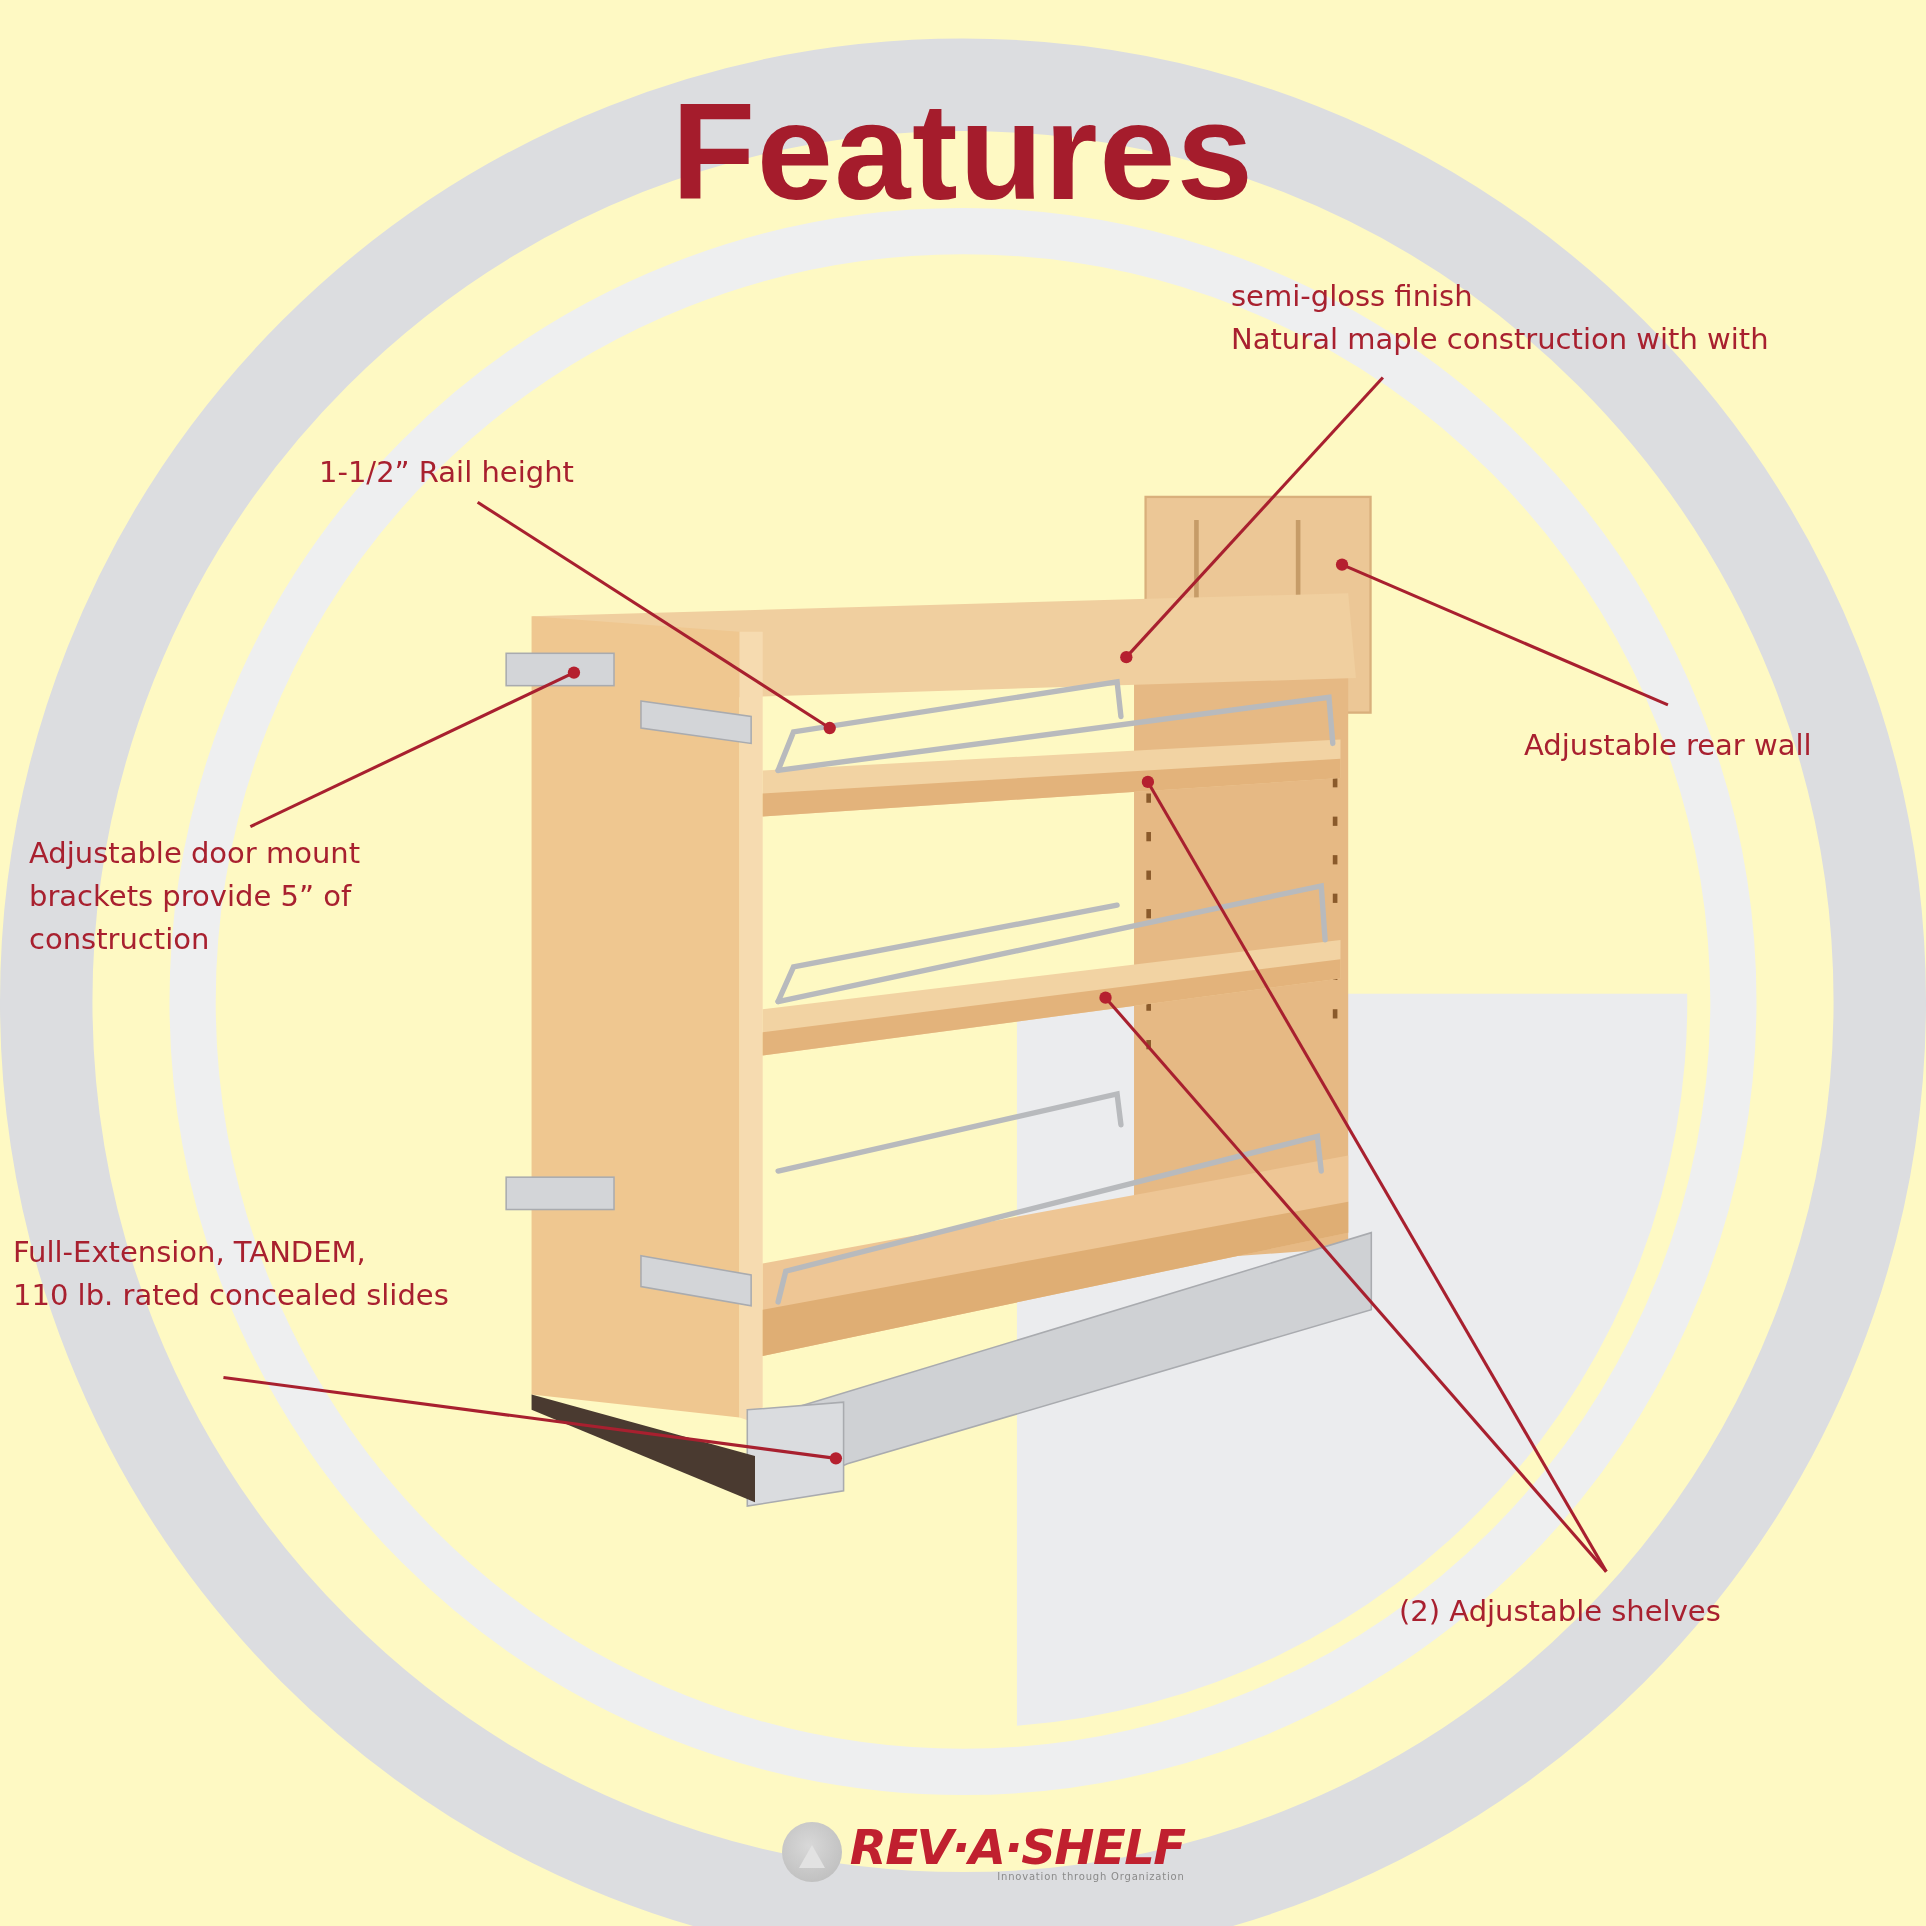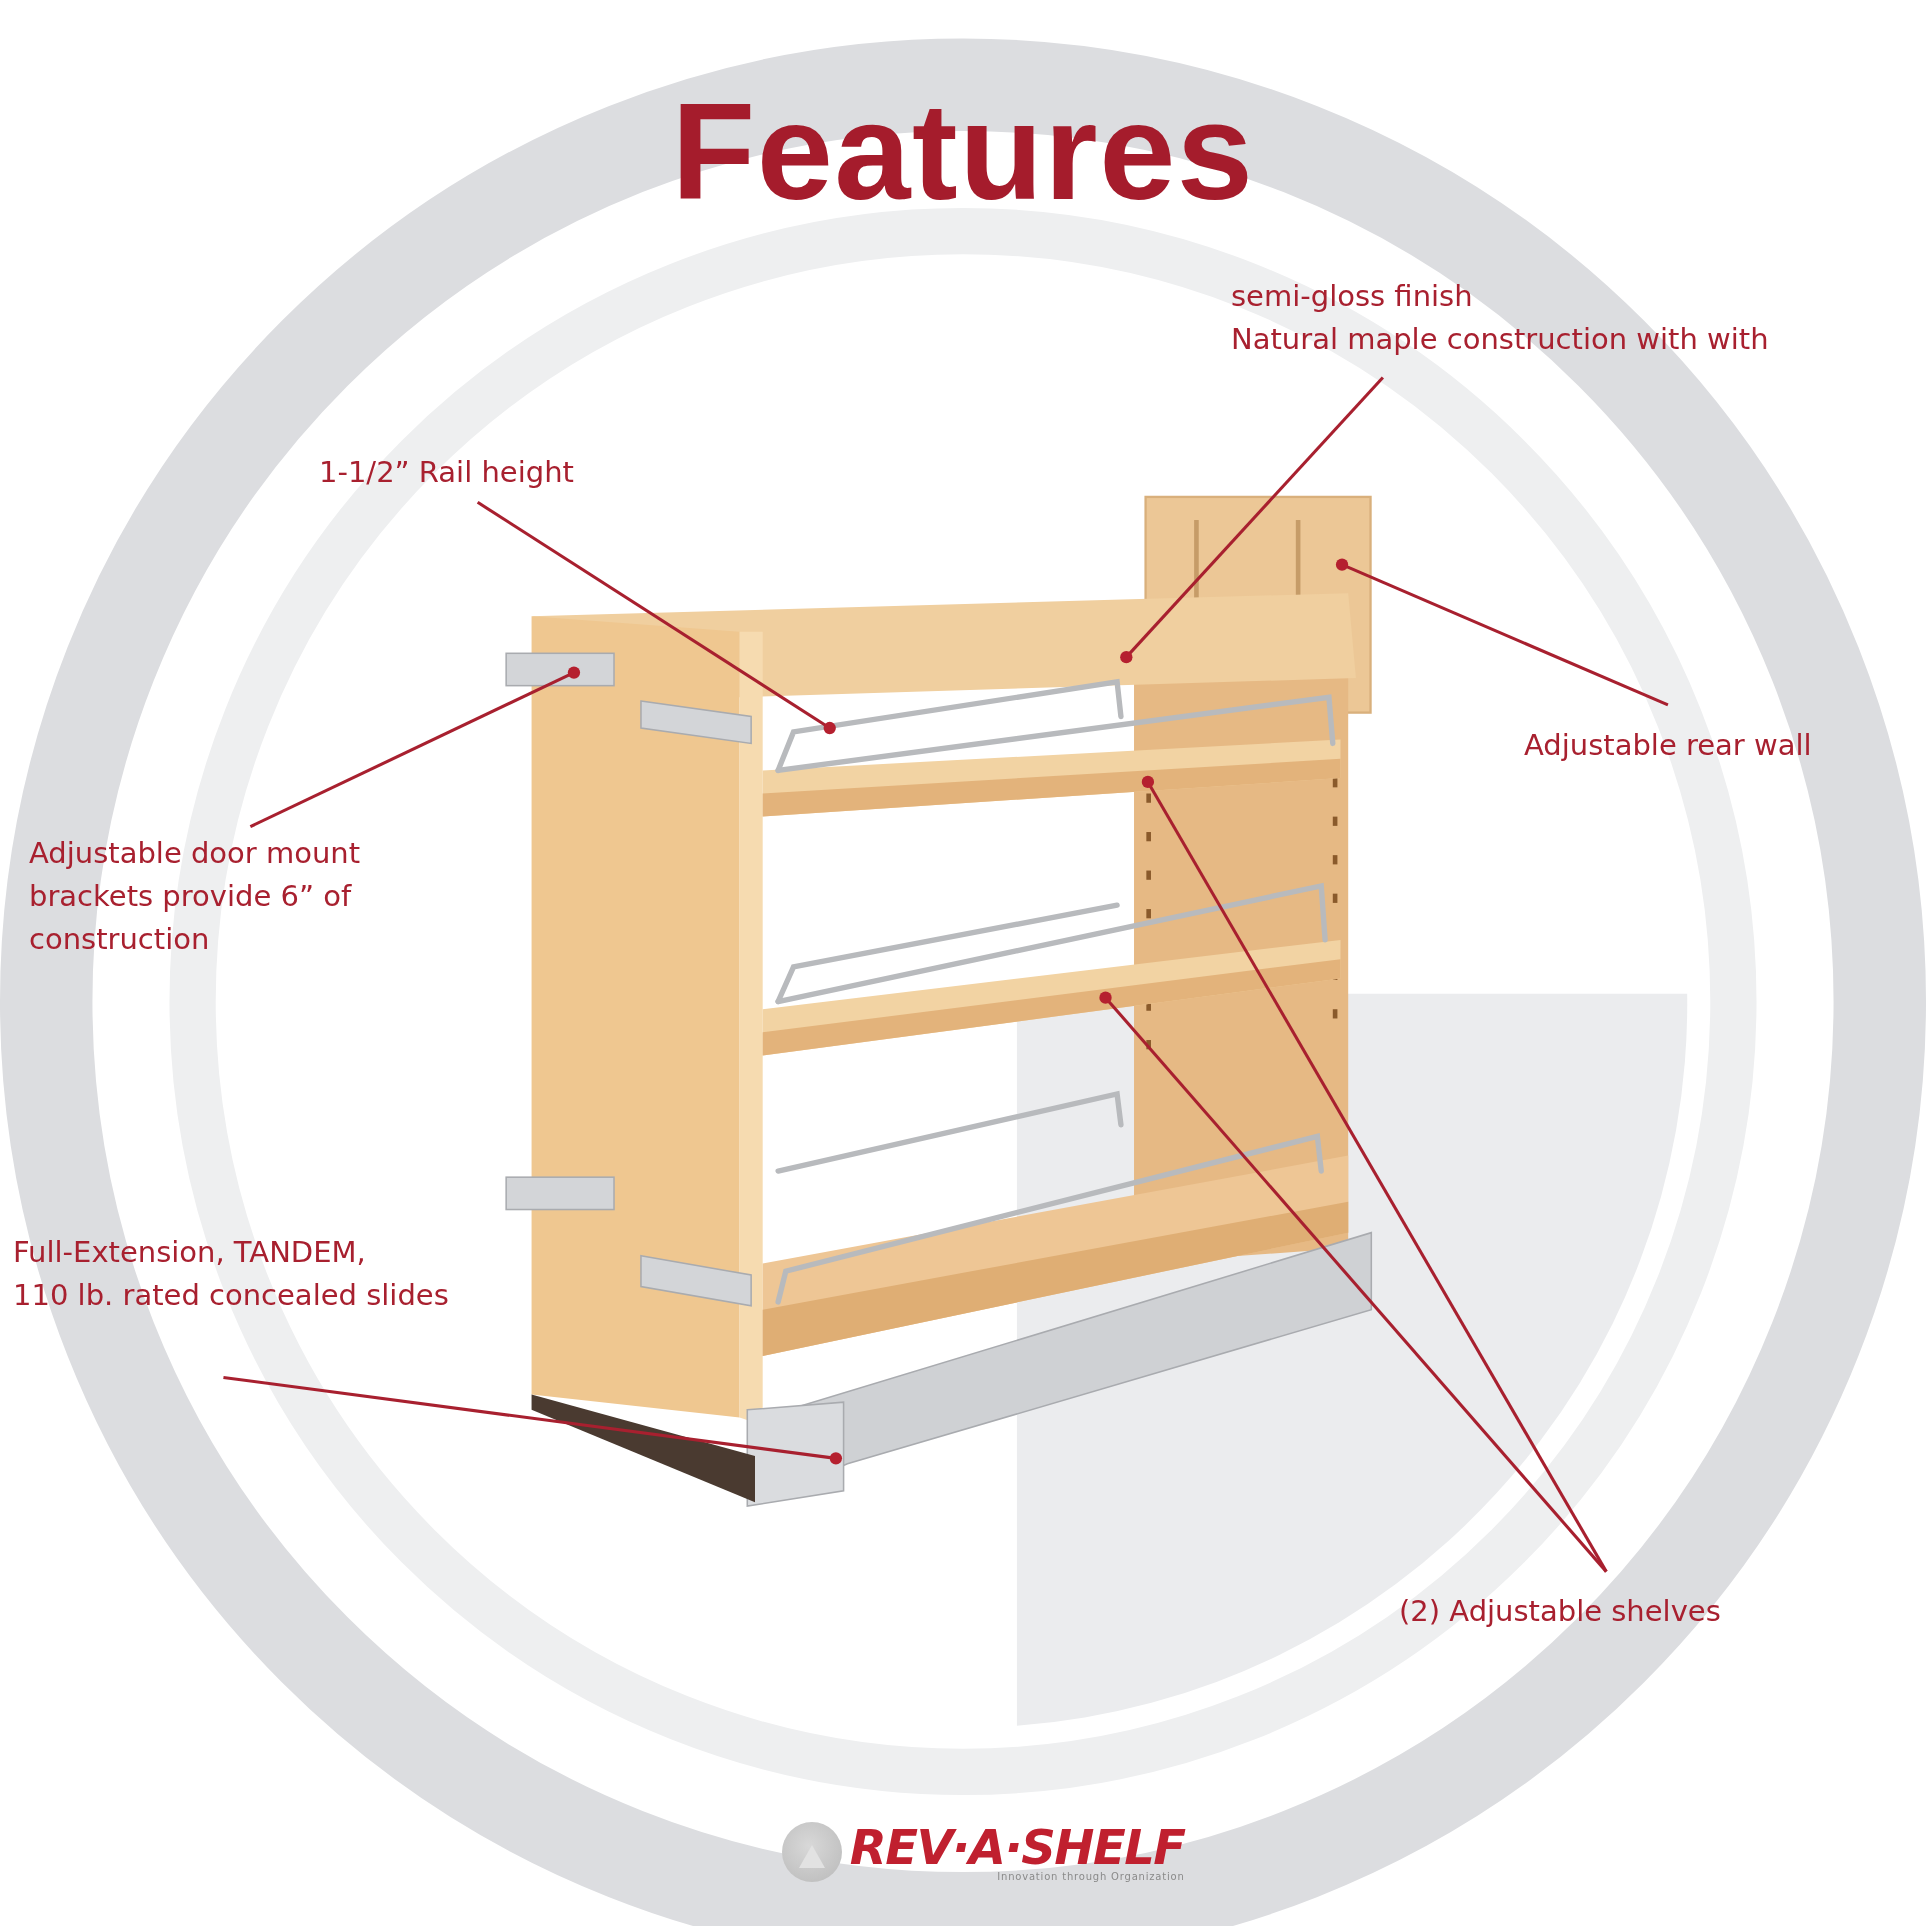--- a/index.html
+++ b/index.html
@@ -1,17 +1,17 @@
 <!DOCTYPE html>
 <html style="font-size:12.3px"><head>
 <meta charset="utf-8">
 <style>
   html,body{margin:0;padding:0;}
   body{width:1926px;height:1926px;overflow:hidden;background:#e6e7e9;font-family:"DejaVu Sans","Liberation Sans",sans-serif;}
-  #stage{position:relative;width:1926px;height:1926px;overflow:hidden;background:#ffffff;}
+  #stage{position:relative;width:1926px;height:1926px;overflow:hidden;background:#fef9c3;}
   .bg-svg{position:absolute;left:0;top:0;}
   .title{position:absolute;left:0;width:1926px;top:83px;text-align:center;color:#a51c2c;font-family:"Liberation Sans","DejaVu Sans",sans-serif;font-weight:bold;font-size:137px;letter-spacing:1.5px;line-height:1;}
   .callout{position:absolute;color:#a8202f;font-family:"DejaVu Sans","Liberation Sans",sans-serif;font-size:29px;line-height:43px;white-space:nowrap;}
   .callout .ln{display:block;}
   .logo{position:absolute;left:782px;top:1822px;display:flex;align-items:flex-end;}
   .logo-mark{width:60px;height:60px;border-radius:50%;background:radial-gradient(circle at 45% 40%,#d8d8d8,#b9b9b9);margin-right:7.7px;position:relative;}
   .logo-mark:after{content:"";position:absolute;left:17px;top:23px;width:0;height:0;border-left:13px solid transparent;border-right:13px solid transparent;border-bottom:23px solid #e2e2e2;}
   .logo-text{display:flex;flex-direction:column;}
   .logo-word{color:#c0202f;font-family:"DejaVu Sans","Liberation Sans",sans-serif;font-weight:bold;font-style:italic;font-size:48px;letter-spacing:-1.5px;line-height:48px;}
   .logo-tag{color:#8a8a8a;font-size:10px;text-align:right;letter-spacing:0.8px;}
@@ -118,21 +118,21 @@
   <div class="callout" style="left:319px;top:451px;">
     <span class="ln">1-1/2” Rail height</span>
   </div>
 
   <div class="callout" style="left:1496px;top:724px;margin-left:28px;">
     <span class="ln">Adjustable rear wall</span>
   </div>
 
   <div class="callout" style="left:29px;top:832px;">
     <span class="ln">Adjustable door mount</span>
-    <span class="ln">brackets provide 6” of</span>
+    <span class="ln">brackets provide 5” of</span>
     <span class="ln">construction</span>
   </div>
 
   <div class="callout" style="left:13px;top:1231px;">
     <span class="ln">Full-Extension, TANDEM,</span>
     <span class="ln">110 lb. rated concealed slides</span>
   </div>
 
   <div class="callout" style="left:1399px;top:1590px;">
     <span class="ln">(2) Adjustable shelves</span>

